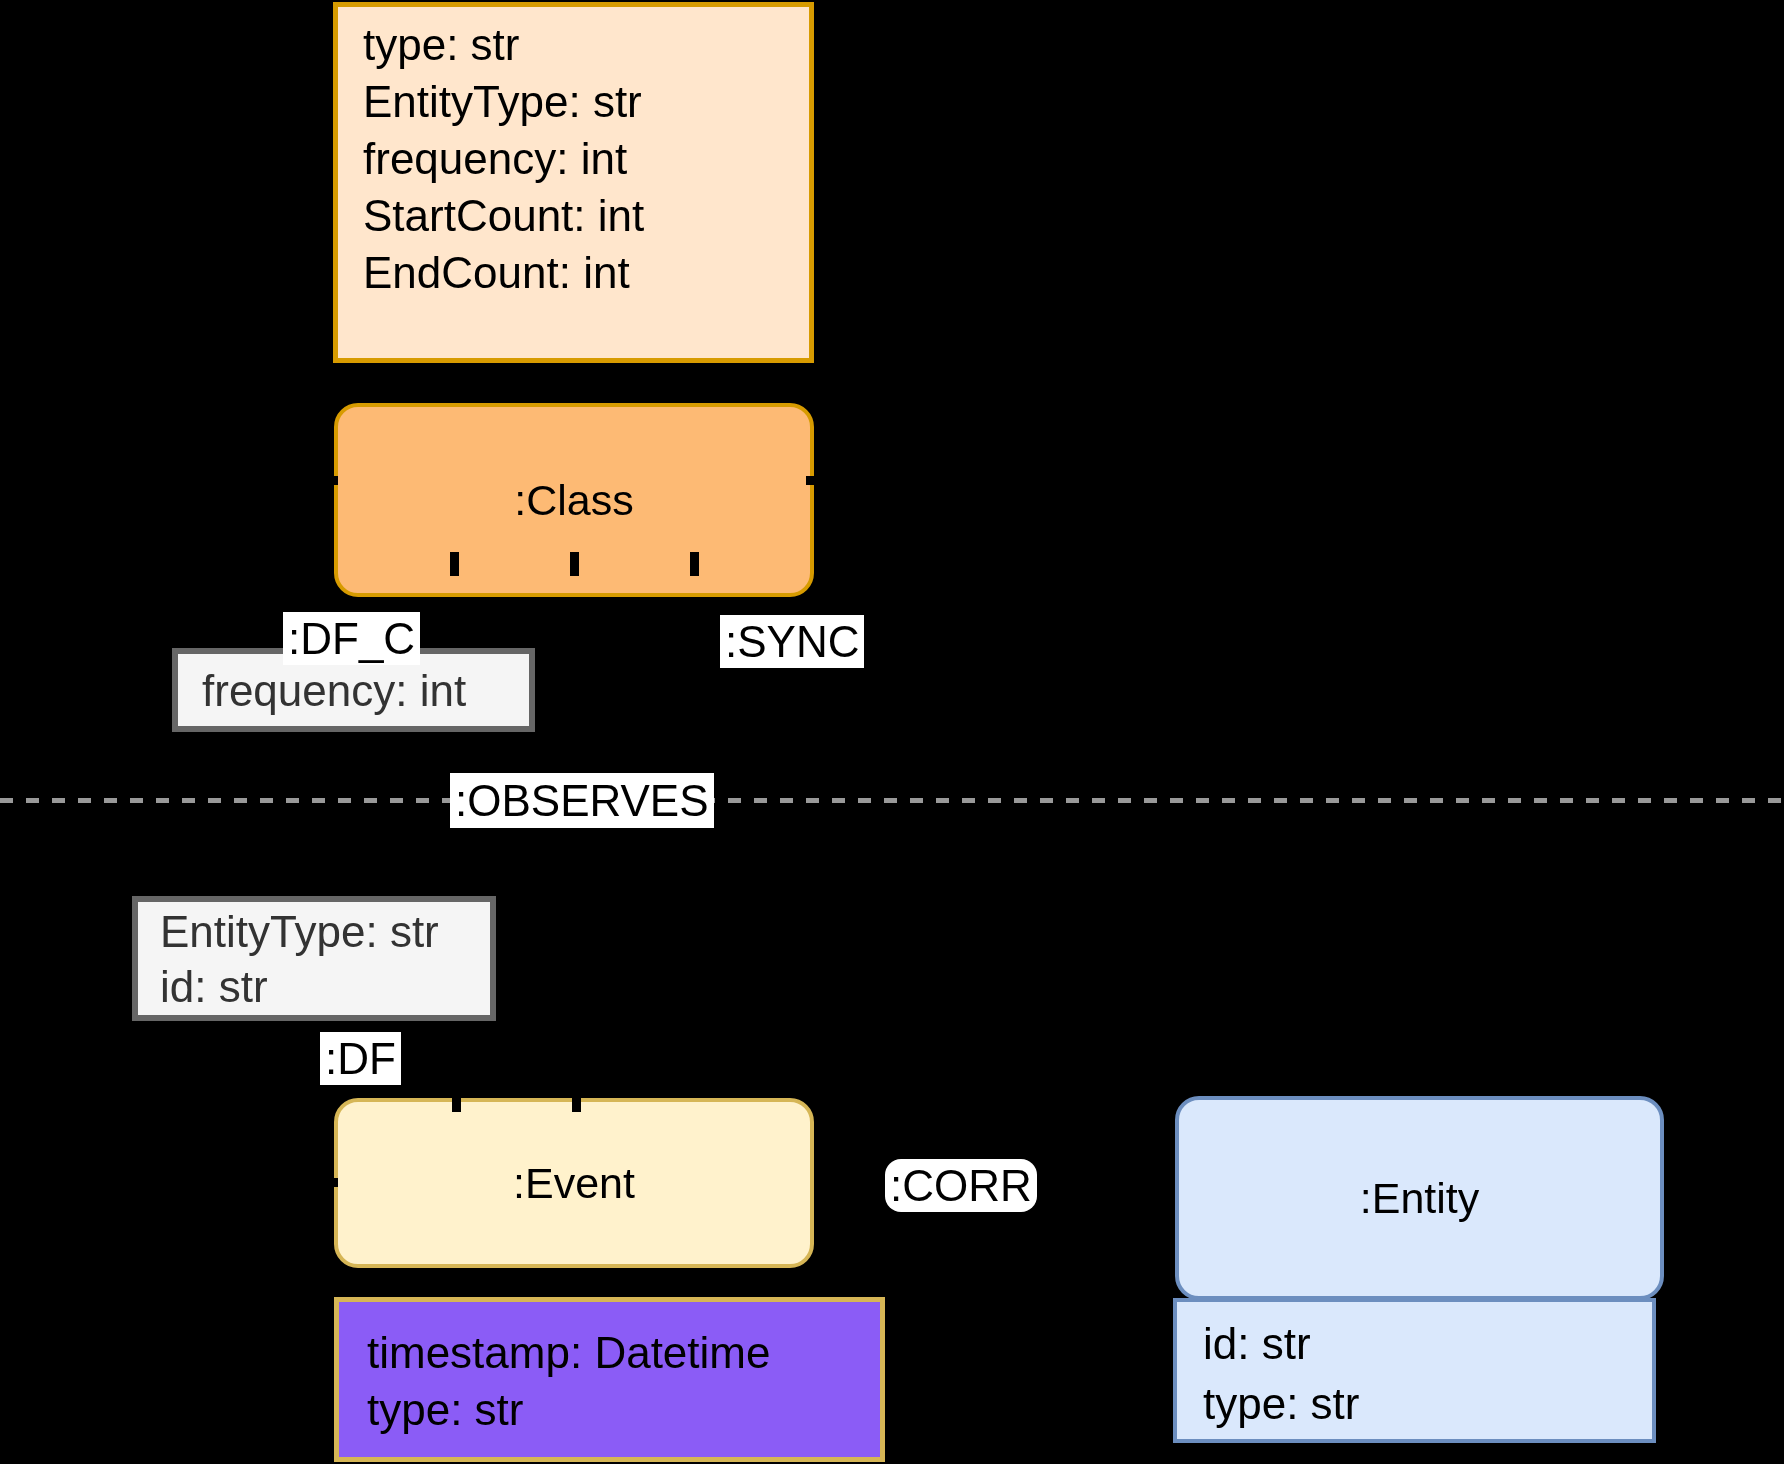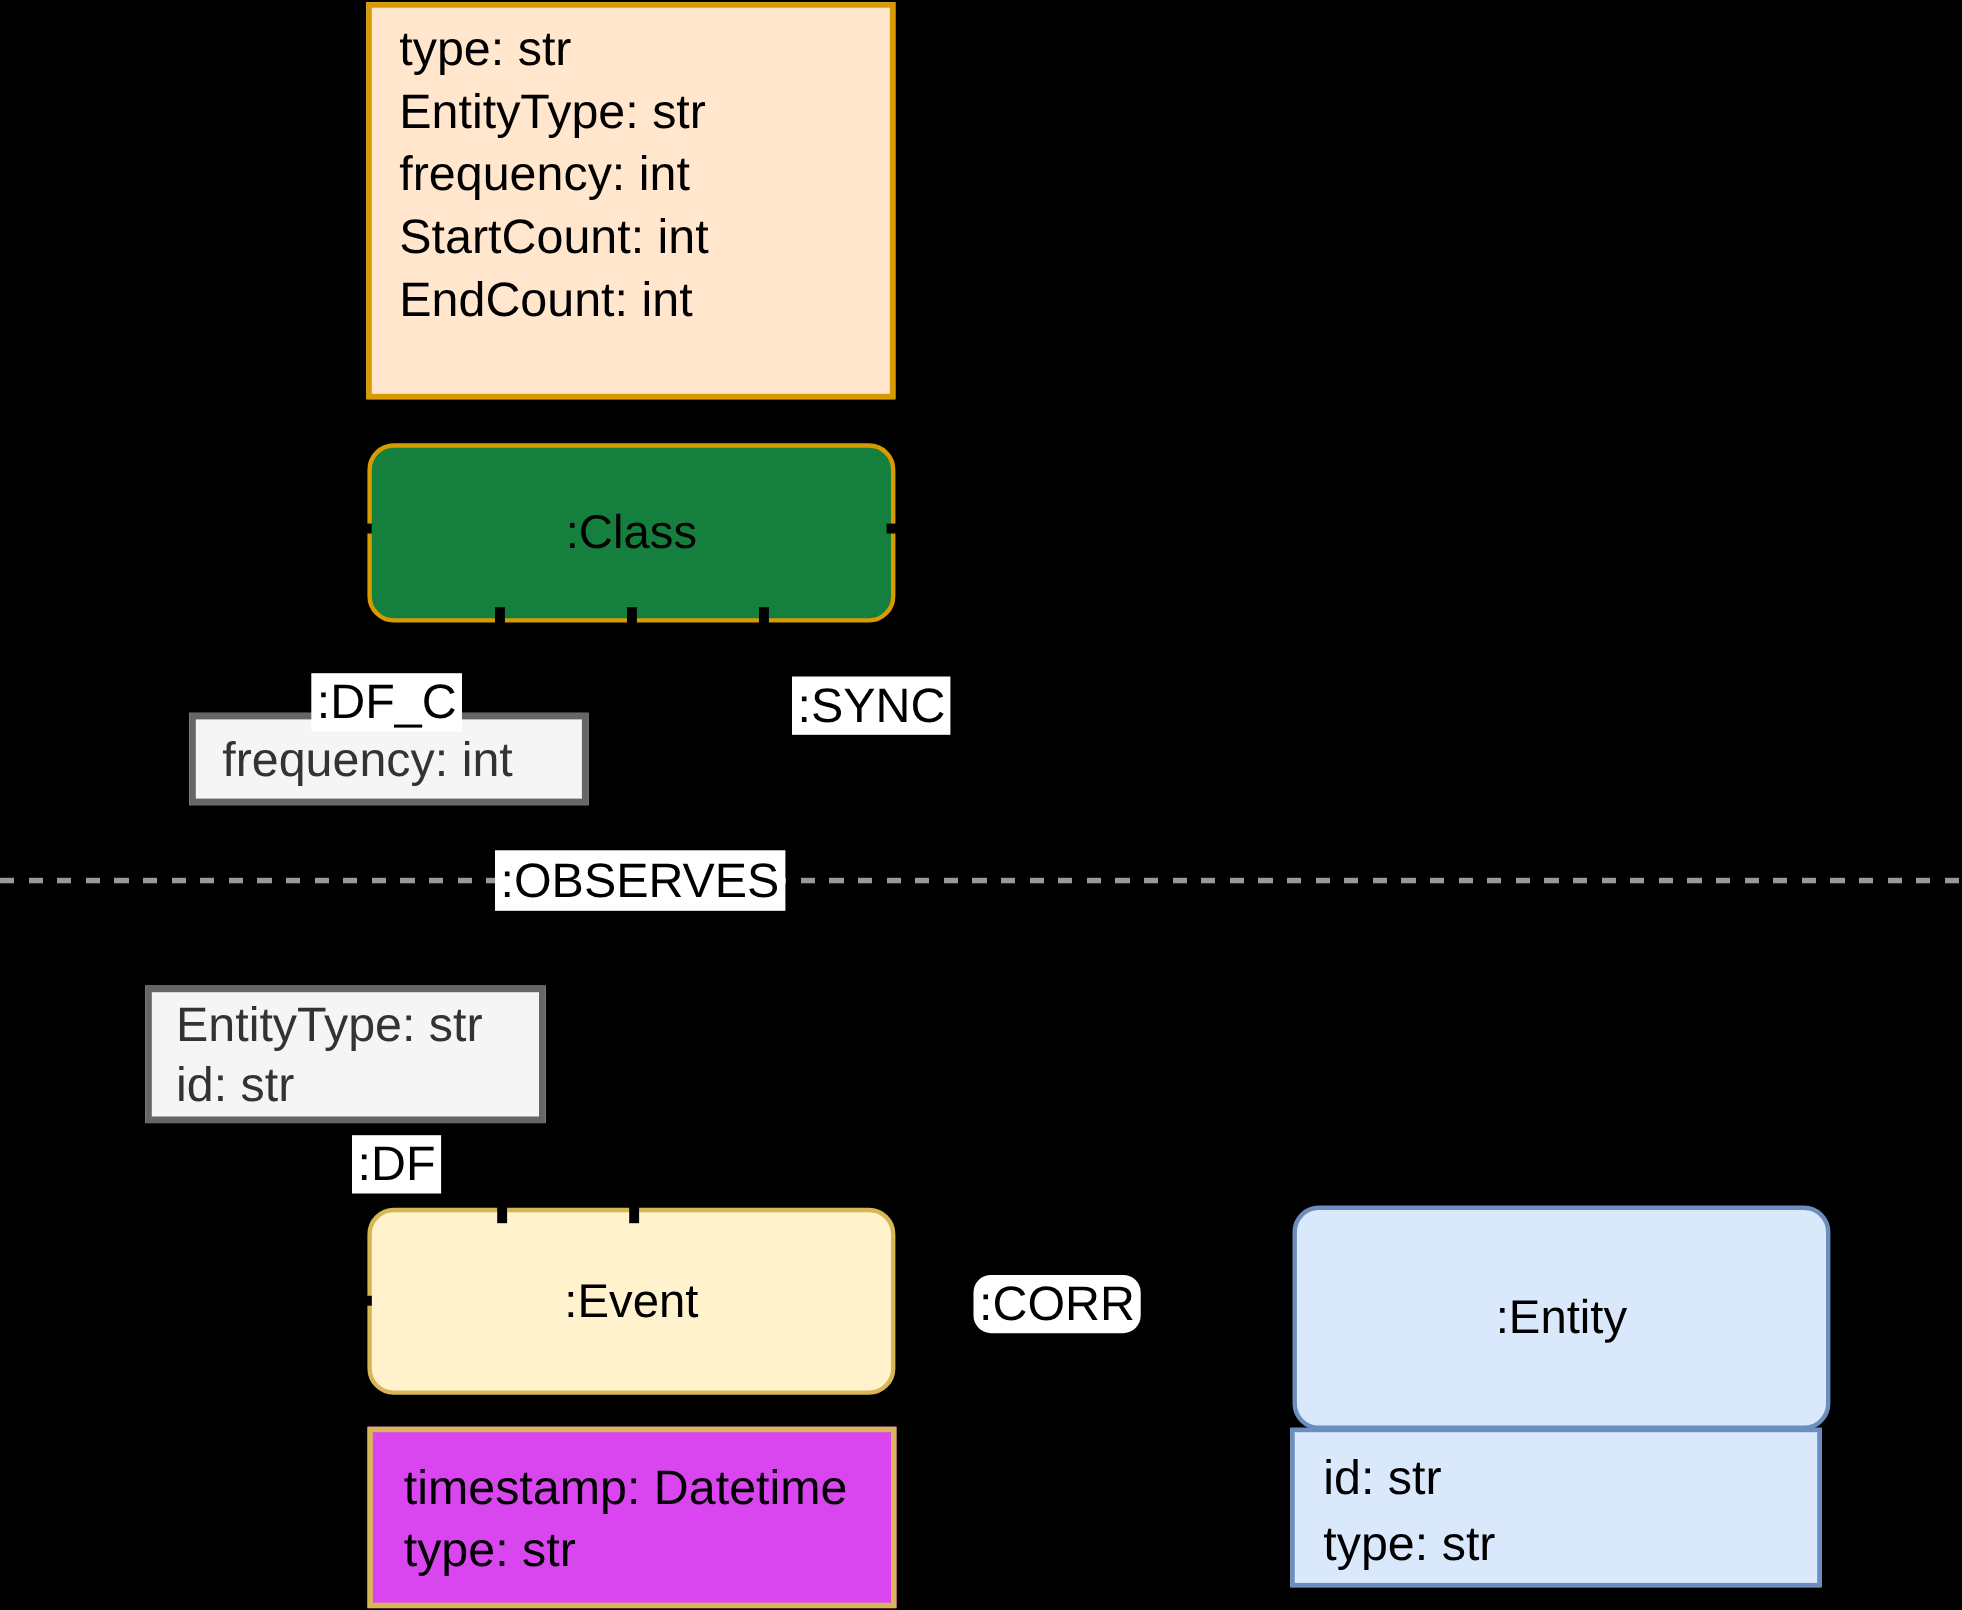--- a/index.html
+++ b/index.html
@@ -12,31 +12,31 @@
   }
   .abs{position:absolute;box-sizing:border-box;}
 
   
   .node{
     border-radius:24px;
     display:flex;align-items:center;justify-content:center;
     font-size:43px;color:#000;
     z-index:3;
   }
-  .node-class{left:334px;top:403px;width:480px;height:163px;background:#15803d;border:4px solid #D79B00;}
+  .node-class{left:334px;top:403px;width:480px;height:194px;background:#fdba74;border:4px solid #D79B00;}
   .node-event{left:334px;top:1098px;width:480px;height:170px;background:#FFF2CC;border:4px solid #D6B656;}
   .node-entity{left:1175px;top:1096px;width:489px;height:204px;background:#DAE8FC;border:4px solid #6C8EBF;}
 
   
   .attrbox{z-index:2;color:#000;font-size:44px;line-height:57px;}
   .attrbox .line{white-space:nowrap;}
   .attrs-class{left:333px;top:2px;width:481px;height:361px;background:#FFE6CC;border:5px solid #D79B00;padding:9px 0 0 25px;}
   .attrs-dfc{left:172px;top:648px;width:363px;height:84px;background:#F5F5F5;border:6px solid #666;color:#333;display:flex;align-items:center;padding-left:24px;}
   .attrs-df{left:132px;top:896px;width:364px;height:125px;background:#F5F5F5;border:6px solid #666;color:#333;padding:2px 0 0 22px;line-height:55px;}
-  .attrs-event{left:334px;top:1297px;width:481px;height:165px;background:#d946ef;border:5px solid #D6B656;padding:22px 0 0 28px;}
+  .attrs-event{left:334px;top:1297px;width:551px;height:165px;background:#8b5cf6;border:5px solid #D6B656;padding:22px 0 0 28px;}
   .attrs-entity{left:1173px;top:1298px;width:483px;height:145px;background:#DAE8FC;border:4px solid #6C8EBF;padding:12px 0 0 26px;line-height:60px;}
 
   
   .edgelabel{
     background:#fff;color:#000;
     font-size:44px;line-height:53px;
     padding:0 5px;
     white-space:nowrap;
     z-index:6;
   }

